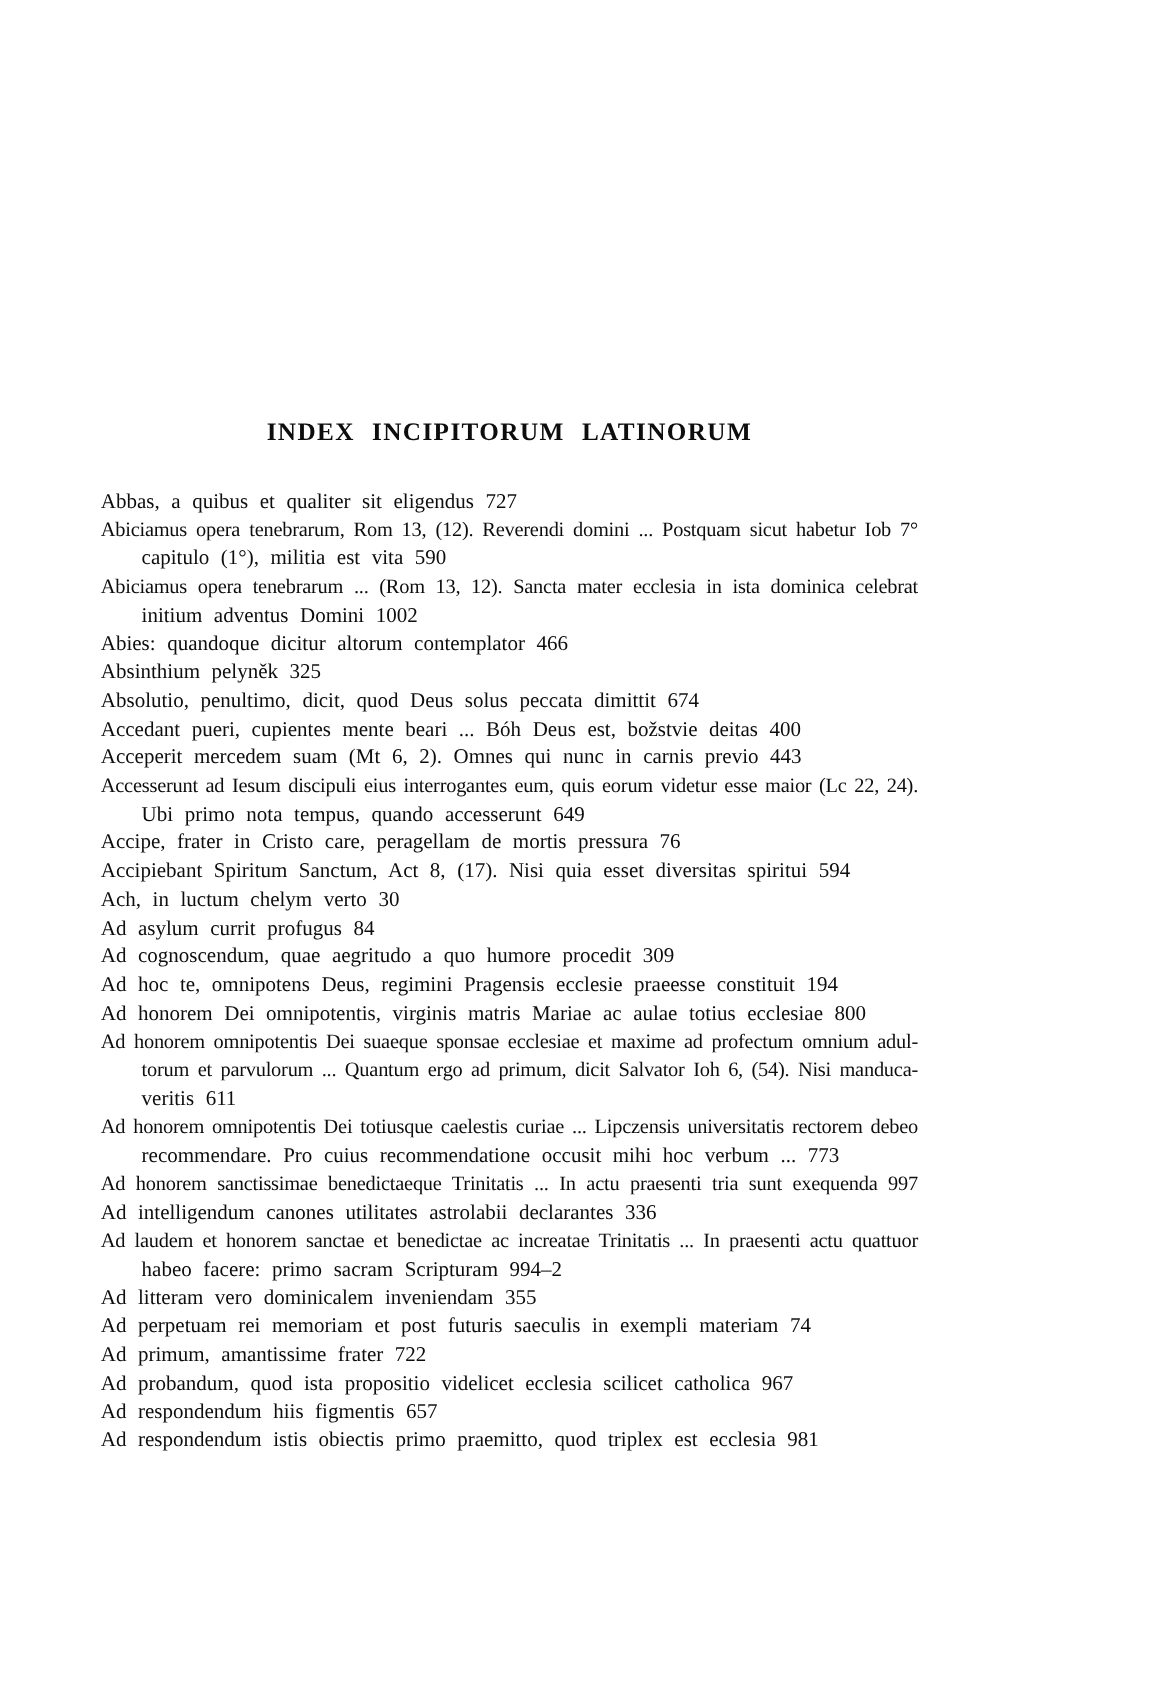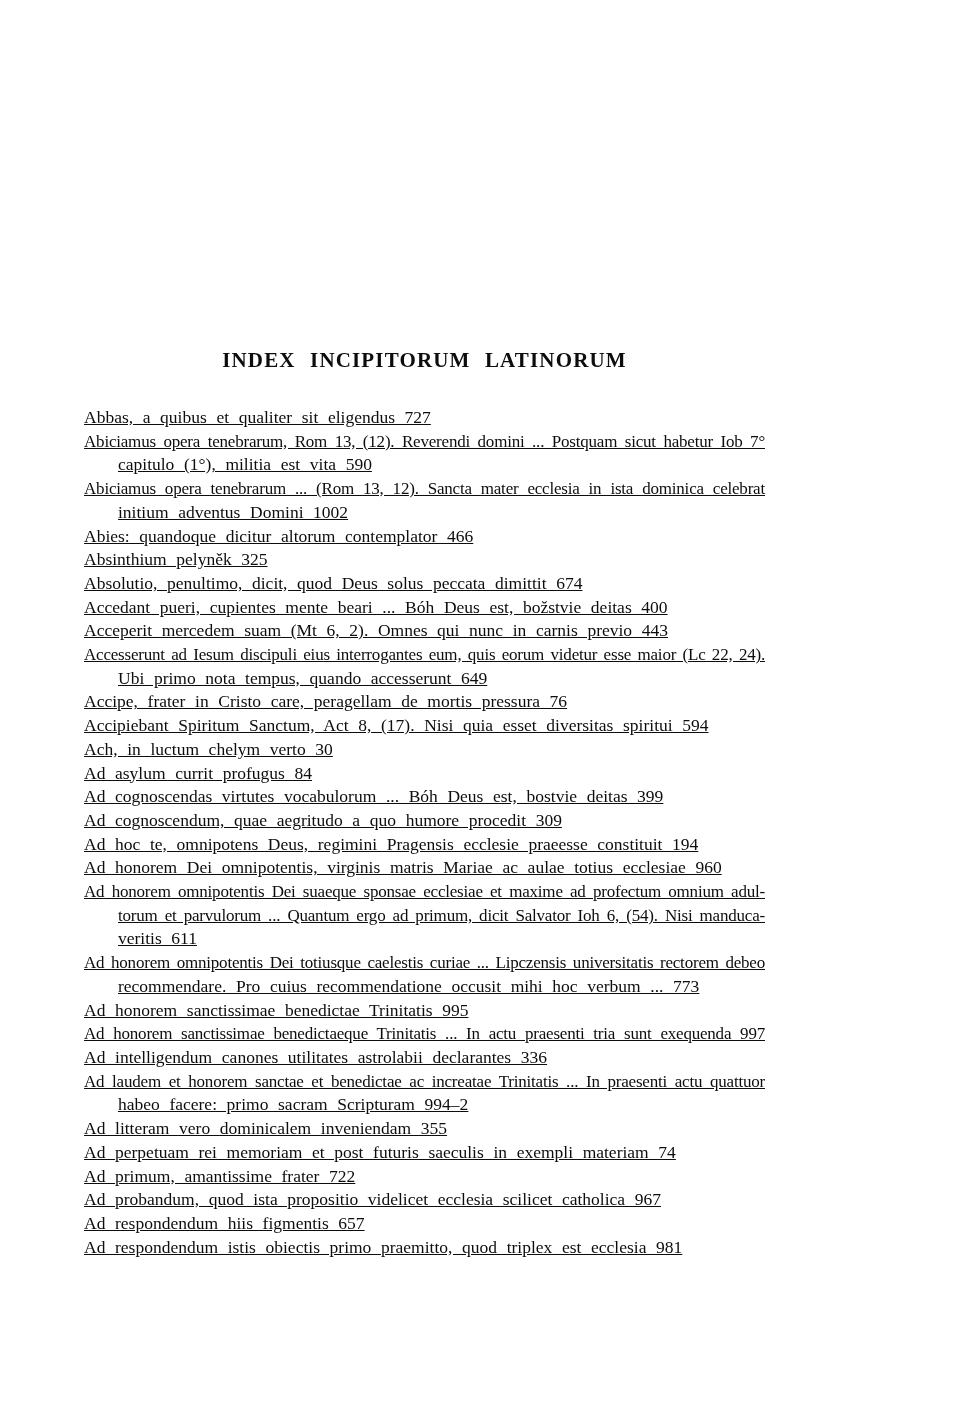--- a/index.html
+++ b/index.html
@@ -22,21 +22,20 @@
     font-weight: bold;
     line-height: 26px;
     text-align: center;
     letter-spacing: 0.055em;
     word-spacing: 0.38em;
     margin-bottom: 33px;
   }
   .entries {
     font-size: 17.5px;
     line-height: 23.7px;
-    text-decoration: underline;
   }
   .line {
     word-spacing: 0.30em;
     white-space: nowrap;
   }
   .line.cont {
     padding-left: 34px;
   }
   .line.fill {
     white-space: normal;
@@ -89,42 +88,36 @@
       <div class="entry">
         <div class="line">Accipiebant Spiritum Sanctum, Act 8, (17). Nisi quia esset diversitas spiritui 594</div>
       </div>
       <div class="entry">
         <div class="line">Ach, in luctum chelym verto 30</div>
       </div>
       <div class="entry">
         <div class="line">Ad asylum currit profugus 84</div>
       </div>
       <div class="entry">
-        <div class="line">Ad cognoscendas virtutes vocabulorum ... Bóh Deus est, bostvie deitas 399</div>
-      </div>
-      <div class="entry">
         <div class="line">Ad cognoscendum, quae aegritudo a quo humore procedit 309</div>
       </div>
       <div class="entry">
         <div class="line">Ad hoc te, omnipotens Deus, regimini Pragensis ecclesie praeesse constituit 194</div>
       </div>
       <div class="entry">
-        <div class="line">Ad honorem Dei omnipotentis, virginis matris Mariae ac aulae totius ecclesiae 960</div>
+        <div class="line">Ad honorem Dei omnipotentis, virginis matris Mariae ac aulae totius ecclesiae 800</div>
       </div>
       <div class="entry">
         <div class="line fill">Ad honorem omnipotentis Dei suaeque sponsae ecclesiae et maxime ad profectum omnium adul-</div>
         <div class="line cont fill">torum et parvulorum ... Quantum ergo ad primum, dicit Salvator Ioh 6, (54). Nisi manduca-</div>
         <div class="line cont">veritis 611</div>
       </div>
       <div class="entry">
         <div class="line fill">Ad honorem omnipotentis Dei totiusque caelestis curiae ... Lipczensis universitatis rectorem debeo</div>
         <div class="line cont">recommendare. Pro cuius recommendatione occusit mihi hoc verbum ... 773</div>
-      </div>
-      <div class="entry">
-        <div class="line">Ad honorem sanctissimae benedictae Trinitatis 995</div>
       </div>
       <div class="entry">
         <div class="line fill">Ad honorem sanctissimae benedictaeque Trinitatis ... In actu praesenti tria sunt exequenda 997</div>
       </div>
       <div class="entry">
         <div class="line">Ad intelligendum canones utilitates astrolabii declarantes 336</div>
       </div>
       <div class="entry">
         <div class="line fill">Ad laudem et honorem sanctae et benedictae ac increatae Trinitatis ... In praesenti actu quattuor</div>
         <div class="line cont">habeo facere: primo sacram Scripturam 994–2</div>

